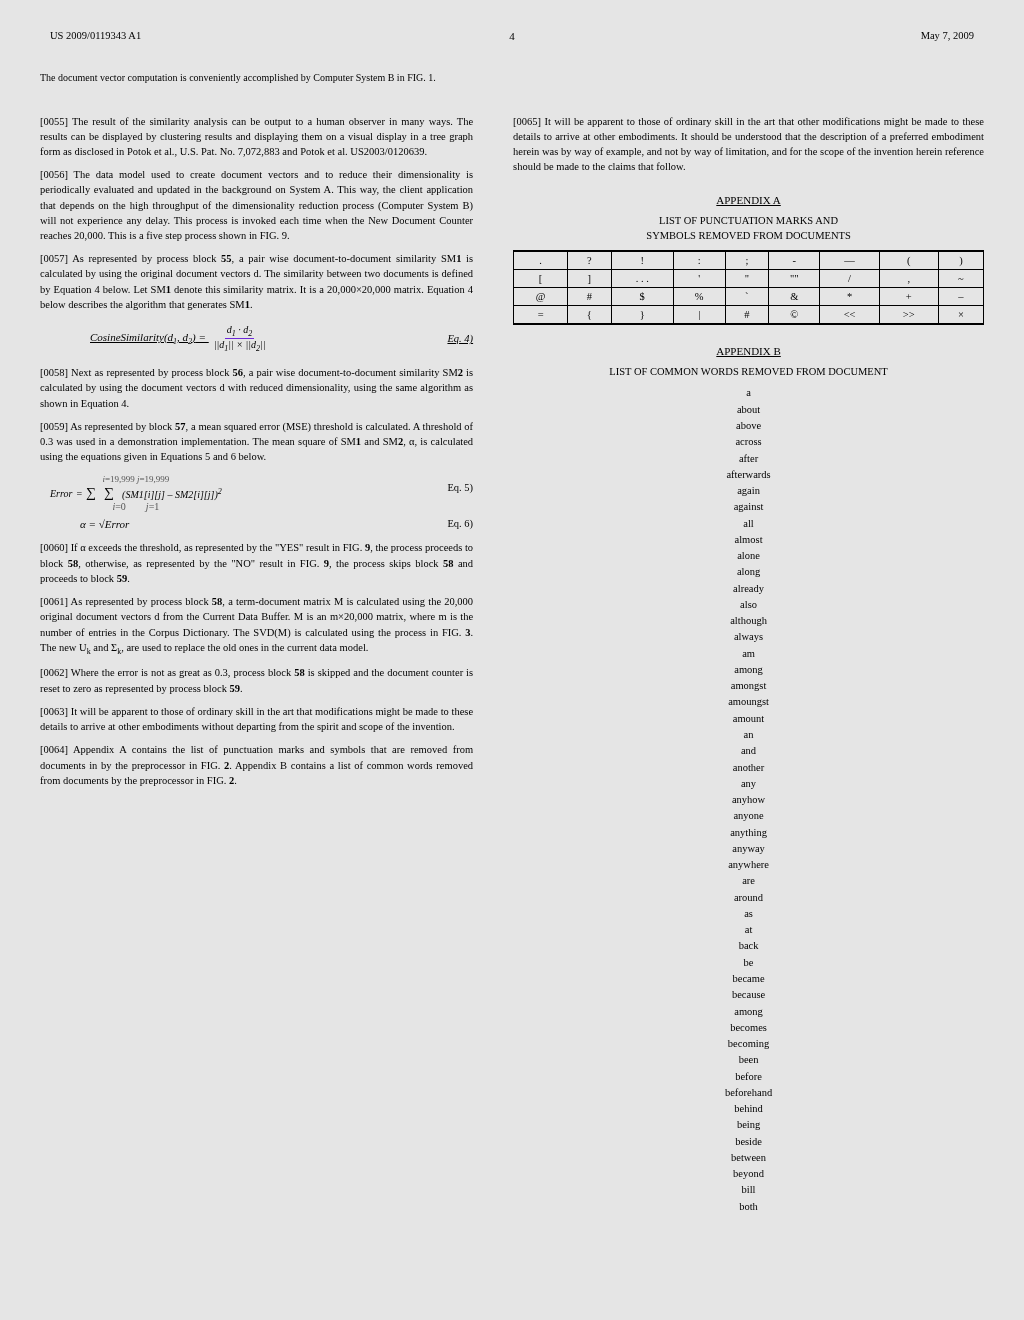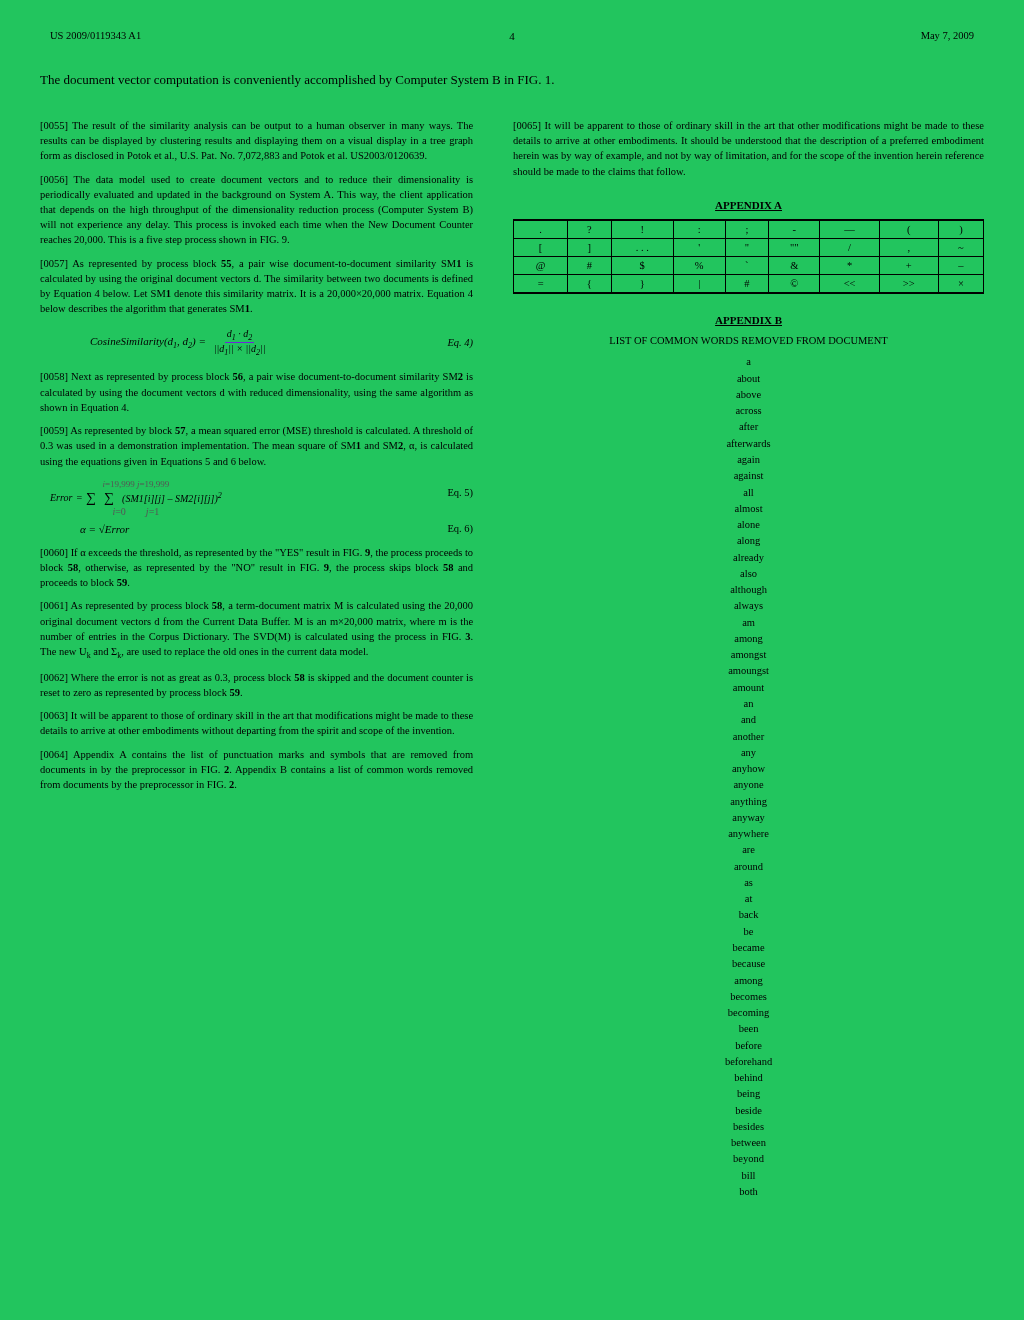--- a/index.html
+++ b/index.html
@@ -8,21 +8,21 @@
       font-family: 'Times New Roman', Times, serif;
       font-size: 10.5px;
       color: #000;
       width: 1024px;
       min-height: 1320px;
     }
 
     .page-container {
       width: 1024px;
       min-height: 1320px;
-      background: #22c55e;
+      background: #e5e5e5;
       padding: 30px 0;
       position: relative;
     }
 
     
     .page-header {
       display: flex;
       justify-content: space-between;
       align-items: center;
       padding: 0 50px 15px 50px;
@@ -66,26 +66,27 @@
       font-weight: bold;
     }
 
     
     .equation-block {
       margin: 12px 0 12px 20px;
       display: flex;
       align-items: flex-start;
       justify-content: space-between;
       font-style: italic;
+      text-decoration: underline;
     }
 
     
     .appendix-title {
       text-align: center;
-      font-weight: bold;
+      font-weight: normal;
       font-size: 11px;
       margin: 15px 0 8px 0;
       text-decoration: underline;
     }
 
     .appendix-subtitle {
       text-align: center;
       font-size: 10.5px;
       margin-bottom: 6px;
       line-height: 1.4;
@@ -122,21 +123,21 @@
       margin-top: 5px;
     }
 
     .word-list div {
       line-height: 1.55;
     }
 
     
     .intro-text {
       padding: 15px 40px 0 40px;
-      font-size: 13px;
+      font-size: 10px;
       line-height: 1.45;
       text-align: justify;
       margin-bottom: 8px;
     }
 
     .bold { font-weight: normal; }
 
     
     .fraction {
       display: inline-flex;
@@ -264,20 +265,23 @@
 
     <div class="col-right">
 
       <div class="paragraph">
         <span class="bold paragraph-num">[0065]</span>
         <span>   It will be apparent to those of ordinary skill in the art that other modifications might be made to these details to arrive at other embodiments. It should be understood that the description of a preferred embodiment herein was by way of example, and not by way of limitation, and for the scope of the invention herein reference should be made to the claims that follow.</span>
       </div>
 
       <div style="margin-top: 20px;">
         <div class="appendix-title">APPENDIX A</div>
+        <div class="appendix-subtitle">
+          LIST OF PUNCTUATION MARKS AND<br>SYMBOLS REMOVED FROM DOCUMENTS
+        </div>
 
         <table class="punct-table">
           <tbody>
             <tr>
               <td>.</td>
               <td>?</td>
               <td>!</td>
               <td>:</td>
               <td>;</td>
               <td>-</td>
@@ -369,21 +373,20 @@
           <div>because</div>
           <div>among</div>
           <div>becomes</div>
           <div>becoming</div>
           <div>been</div>
           <div>before</div>
           <div>beforehand</div>
           <div>behind</div>
           <div>being</div>
           <div>beside</div>
-          <div>besides</div>
           <div>between</div>
           <div>beyond</div>
           <div>bill</div>
           <div>both</div>
         </div>
       </div>
 
     </div>
 
   </div>

